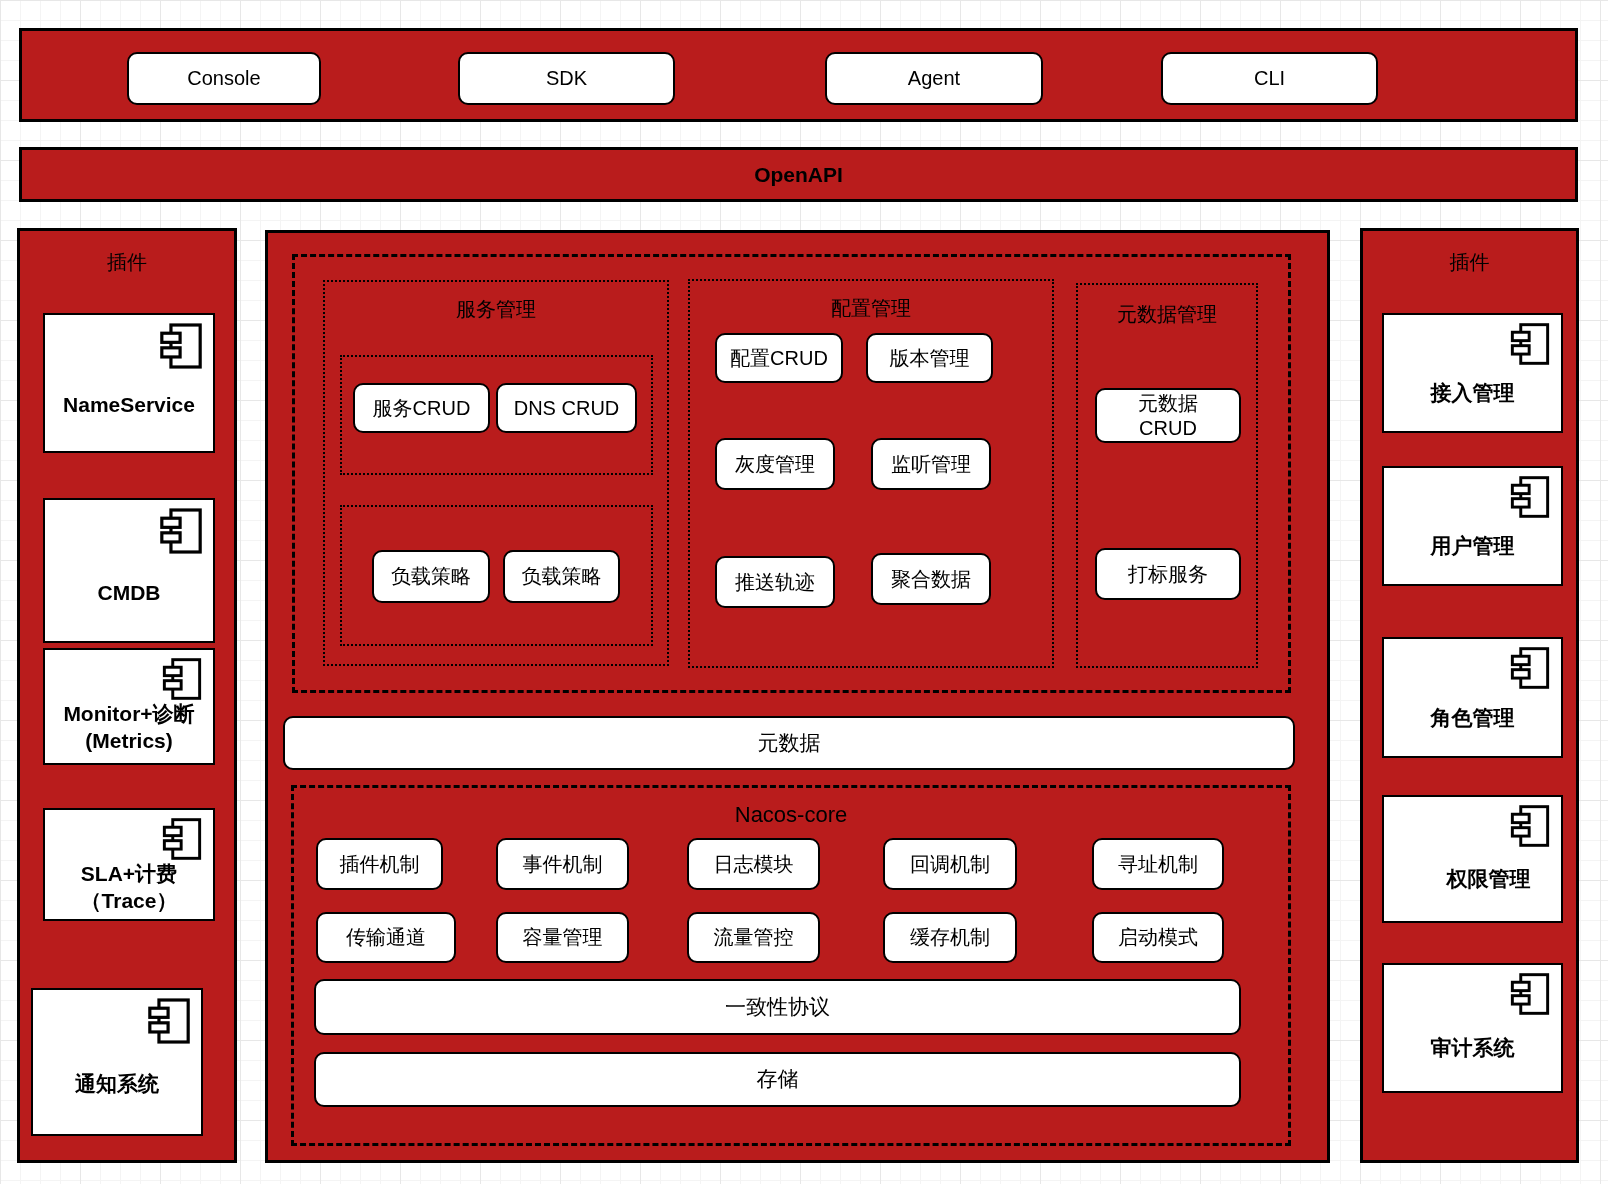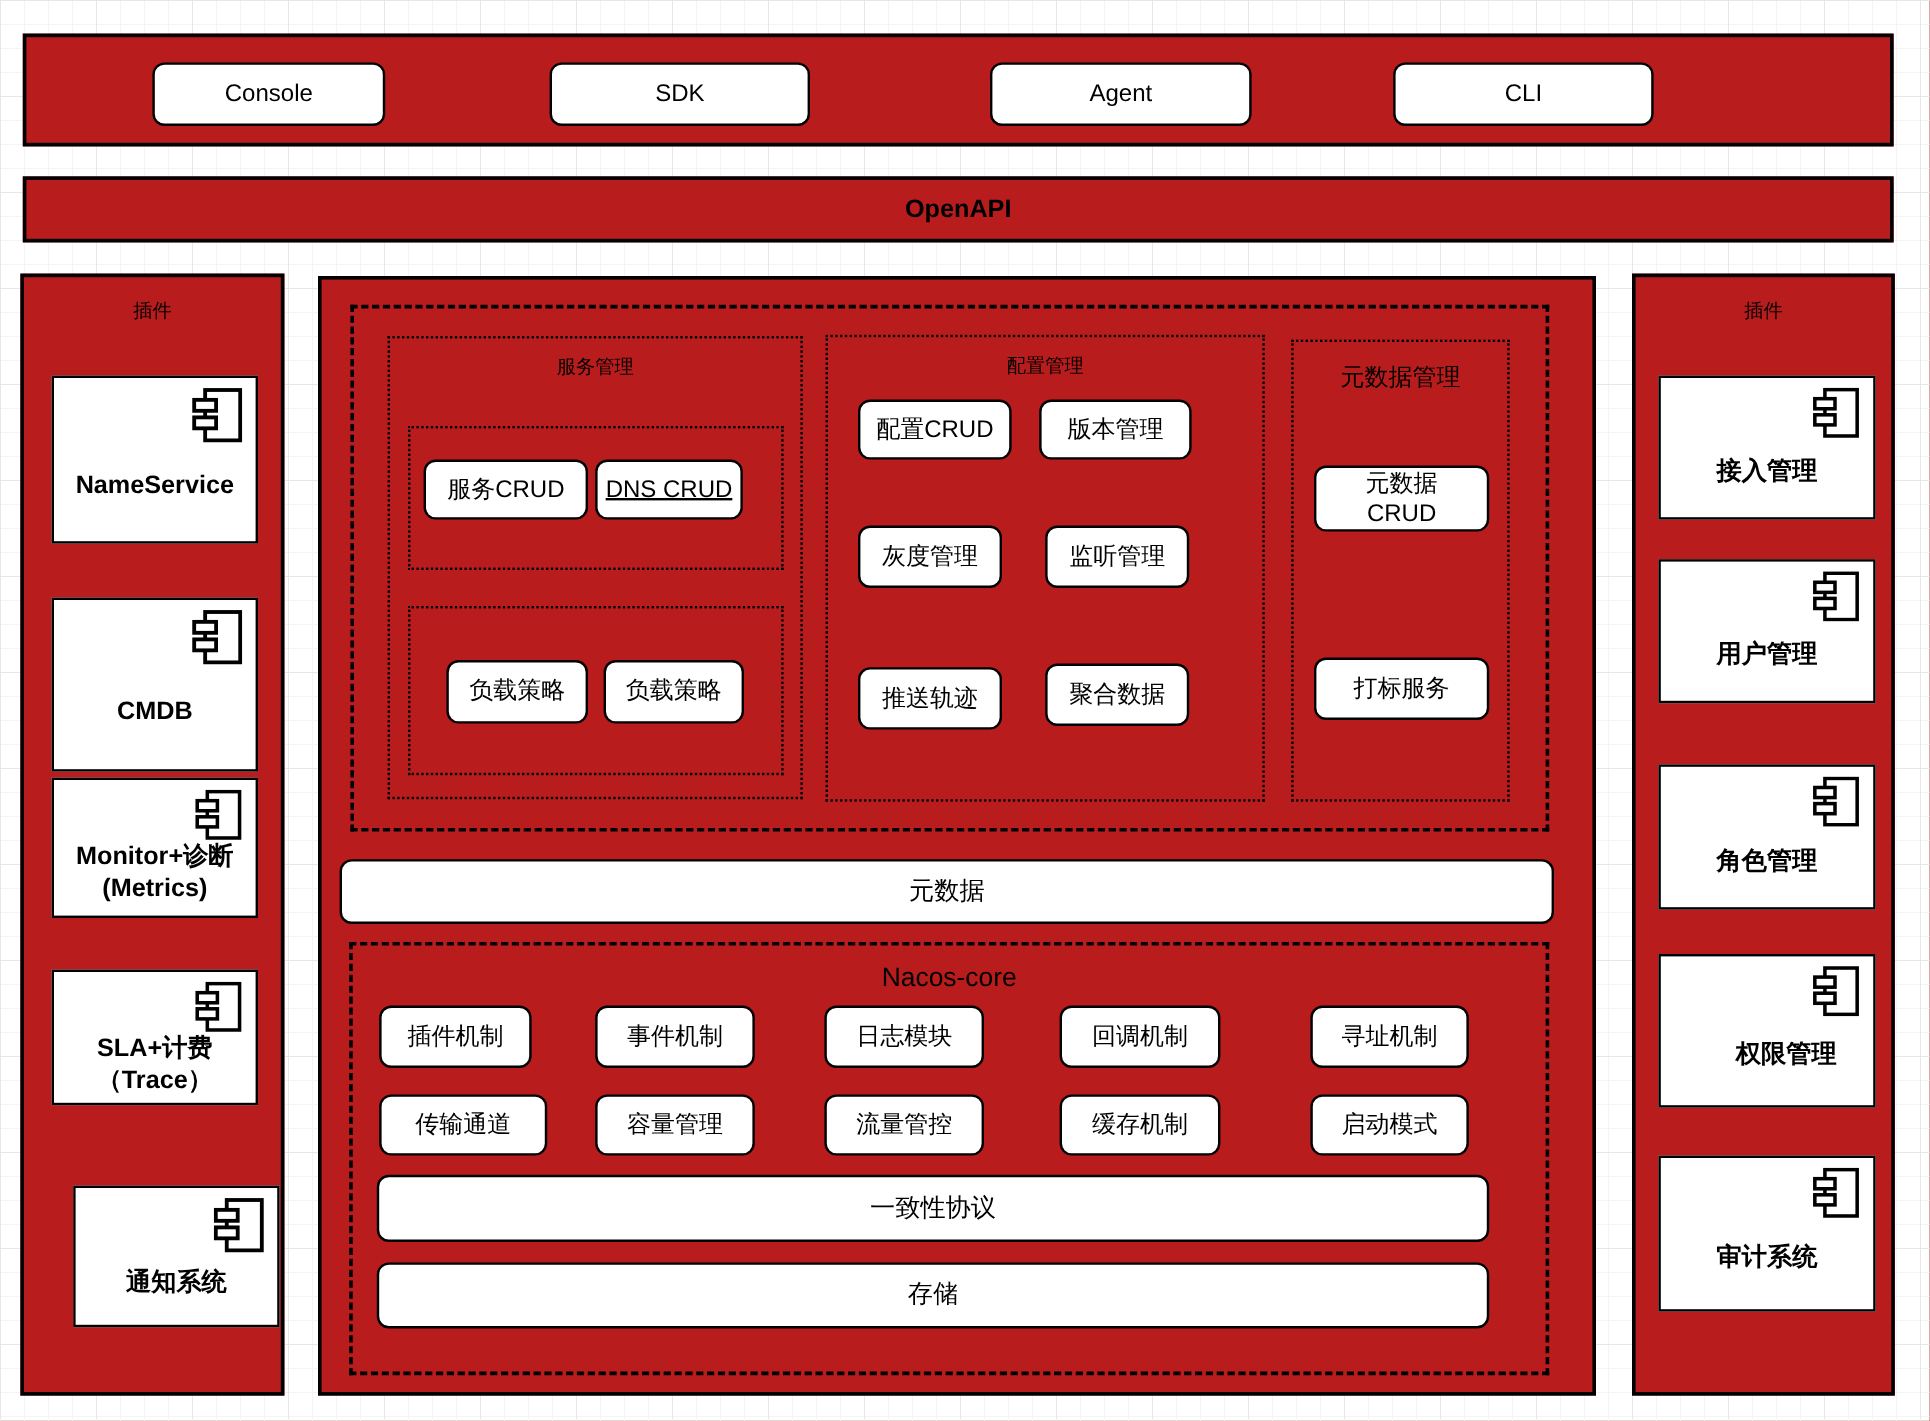--- a/index.html
+++ b/index.html
@@ -17,21 +17,21 @@
   .abs{position:absolute;box-sizing:border-box;}
   .solid{border:3px solid #000;background:#b91c1c;}
   .dashed{border:3px dashed #000;background:transparent;}
   .dotted{border:2px dotted #000;background:transparent;}
   .pill{
     border:2.5px solid #000;border-radius:10px;background:#fff;
     display:flex;align-items:center;justify-content:center;
     font-size:20px;text-align:center;white-space:pre-line;line-height:1.25;
   }
   .center-text{display:flex;align-items:center;justify-content:center;}
-  .title{position:absolute;left:0;right:0;text-align:center;font-size:16px;}
+  .title{position:absolute;left:0;right:0;text-align:center;font-size:20px;}
   .bold{font-weight:bold;}
   .comp{
     border:2.5px solid #000;background:#fff;
     display:flex;flex-direction:column;box-sizing:border-box;
   }
   .comp .icon-row{display:flex;justify-content:flex-end;padding:8px 11px 0 0;}
   .comp .comp-label{
     flex:1;display:flex;align-items:center;justify-content:center;
     font-weight:bold;font-size:21px;text-align:center;white-space:pre-line;
     line-height:1.3;padding:0 4px 10px 4px;
@@ -93,21 +93,21 @@
       <svg width="40" height="42" viewBox="0 0 46 50">
           <rect x="12" y="2" width="32" height="46" fill="#fff" stroke="#000" stroke-width="3.5"></rect>
           <rect x="2" y="11" width="20" height="10" fill="#fff" stroke="#000" stroke-width="3.5"></rect>
           <rect x="2" y="27" width="20" height="10" fill="#fff" stroke="#000" stroke-width="3.5"></rect>
         </svg>
     </div>
     <div class="comp-label">SLA+计费
 （Trace）</div>
   </div>
 
-  <div class="abs comp" style="left:41px;top:757px;width:172px;height:118px;">
+  <div class="abs comp" style="left:11px;top:757px;width:172px;height:148px;">
     <div class="icon-row">
       <svg width="42" height="46" viewBox="0 0 46 50">
           <rect x="12" y="2" width="32" height="46" fill="#fff" stroke="#000" stroke-width="3.5"></rect>
           <rect x="2" y="11" width="20" height="10" fill="#fff" stroke="#000" stroke-width="3.5"></rect>
           <rect x="2" y="27" width="20" height="10" fill="#fff" stroke="#000" stroke-width="3.5"></rect>
         </svg>
     </div>
     <div class="comp-label">通知系统</div>
   </div>
 </div>
@@ -172,21 +172,21 @@
 </div>
 
 <div class="abs solid" style="left:265px;top:230px;width:1065px;height:933px;">
 
   <div class="abs dashed" style="left:24px;top:21px;width:999px;height:439px;">
 
     <div class="abs dotted" style="left:28px;top:23px;width:346px;height:386px;">
       <div class="title" style="top:14px;">服务管理</div>
       <div class="abs dotted" style="left:15px;top:73px;width:313px;height:120px;">
         <div class="abs pill" style="left:11px;top:26px;width:137px;height:50px;">服务CRUD</div>
-        <div class="abs pill" style="left:154px;top:26px;width:123px;height:50px;text-decoration:underline;">DNS CRUD</div>
+        <div class="abs pill" style="left:154px;top:26px;width:141px;height:50px;">DNS CRUD</div>
       </div>
       <div class="abs dotted" style="left:15px;top:223px;width:313px;height:141px;">
         <div class="abs pill" style="left:30px;top:43px;width:118px;height:53px;">负载策略</div>
         <div class="abs pill" style="left:161px;top:43px;width:117px;height:53px;">负载策略</div>
       </div>
     </div>
 
     <div class="abs dotted" style="left:393px;top:22px;width:366px;height:389px;">
       <div class="title" style="top:14px;">配置管理</div>
       <div class="abs pill" style="left:25px;top:52px;width:128px;height:50px;">配置CRUD</div>

